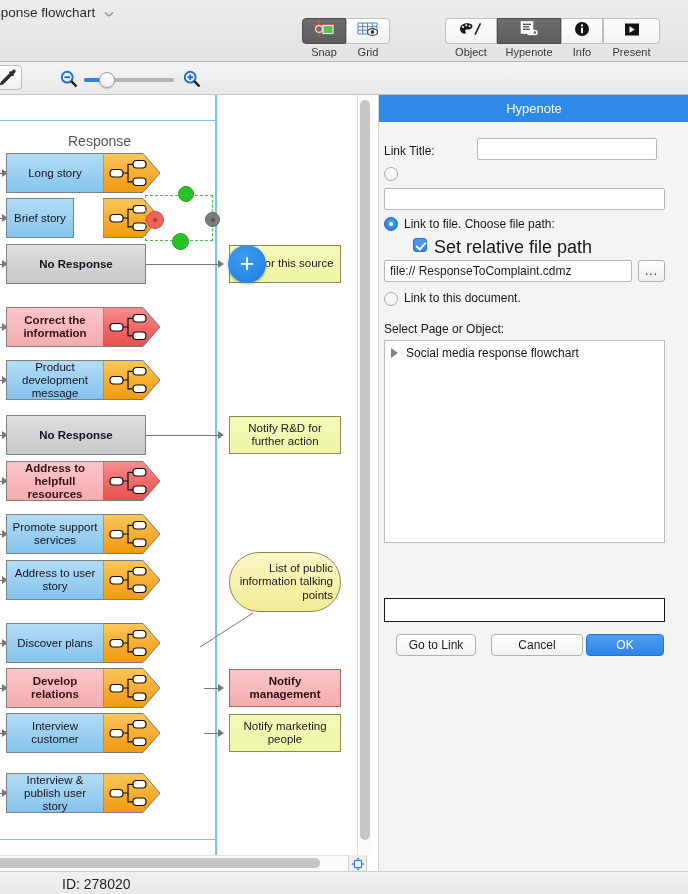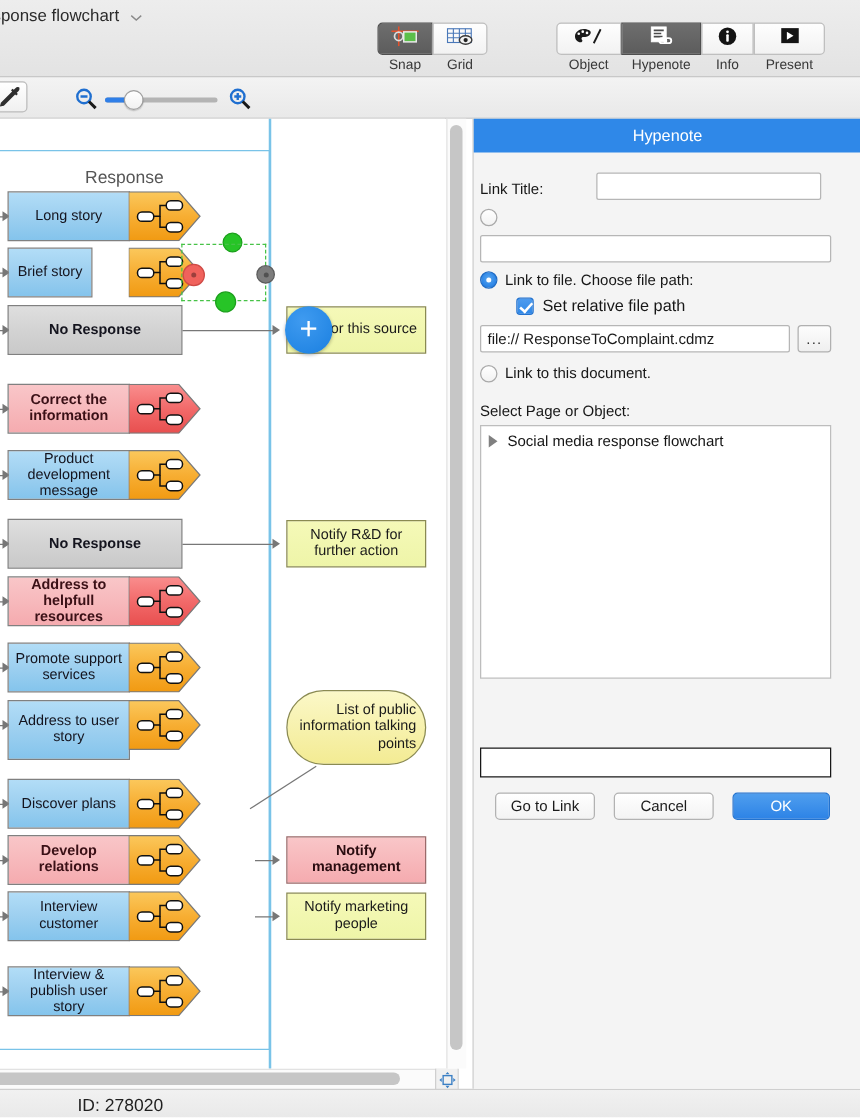--- a/index.html
+++ b/index.html
@@ -759,21 +759,21 @@
           <g stroke="#111" stroke-width="1.2" fill="none">
             <path d="M20 20 H25 V11.3 H30"></path>
               <path d="M25 20 V28.8 H30"></path>
           </g>
         </svg>
       </div>
     </div>
 
     <div class="arrow-in" style="left:-16px; top:485px; width:20px;"></div>
     <div class="arrow-head" style="left:2px; top:481px;"></div>
-    <div class="node" style="left:6px; top:465px; width:140px; height:48px;">
+    <div class="node" style="left:6px; top:465px; width:140px; height:40px;">
       <div class="node-body blue">Address to user story</div>
       <div class="node-tag">
         <svg width="58" height="40" viewBox="0 0 58 40" style="position:absolute;left:-1px;top:0">
           <path d="M0 0.5 H40 L57 20 L40 39.5 H0 Z" fill="url(#gOrange)" stroke="#7a7a7a" stroke-width="1"></path>
           <g fill="#ffffff" stroke="#111" stroke-width="1.2">
             <rect x="7" y="16.5" width="13" height="7.5" rx="3.5"></rect>
             <rect x="30" y="7.5" width="13" height="7.5" rx="3.5"></rect>
             <rect x="30" y="25" width="13" height="7.5" rx="3.5"></rect>
           </g>
           <g stroke="#111" stroke-width="1.2" fill="none">
@@ -900,36 +900,36 @@
     <div class="p-label" style="left:5px; top:49px;">Link Title:</div>
     <input class="p-input" style="left: 98px; top: 43px; width: 180px; height: 22px;" value="" placeholder="">
 
     <div class="radio" style="left:5px; top:72px;"></div>
     <input class="p-input" style="left: 5px; top: 93px; width: 281px; height: 22px;" value="">
 
     <div class="radio on" style="left:5px; top:122px;"></div>
     <div class="p-label" style="left:25px; top:122px;">Link to file. Choose file path:</div>
 
     <div class="checkbox" style="left:34px; top:143px;"></div>
-    <div class="p-label" style="left:55px; top:142px; font-size:13px;">Set relative file path</div>
+    <div class="p-label" style="left:55px; top:142px; font-size:18px;">Set relative file path</div>
 
     <input class="p-input" style="left: 5px; top: 165px; width: 248px; height: 22px;" value="file:// ResponseToComplaint.cdmz">
     <div class="dots-btn" style="left:259px; top:165px; width:27px; height:22px;">...</div>
 
     <div class="radio" style="left:5px; top:197px;"></div>
     <div class="p-label" style="left:25px; top:196px;">Link to this document.</div>
 
     <div class="p-label" style="left:5px; top:227px;">Select Page or Object:</div>
     <div class="listbox">
       <div class="tree-row">
         <span class="tri"></span>
         <span>Social media response flowchart</span>
       </div>
     </div>
 
     <div class="focus-field"></div>
 
     <div class="btn" style="left:17px; top:539px; width:80px;">Go to Link</div>
-    <div class="btn" style="left:112px; top:539px; width:80px;">Cancel</div>
+    <div class="btn" style="left:112px; top:539px; width:92px;">Cancel</div>
     <div class="btn primary" style="left:207px; top:539px; width:78px;">OK</div>
   </div>
 
 </div>
 
 </body></html>

